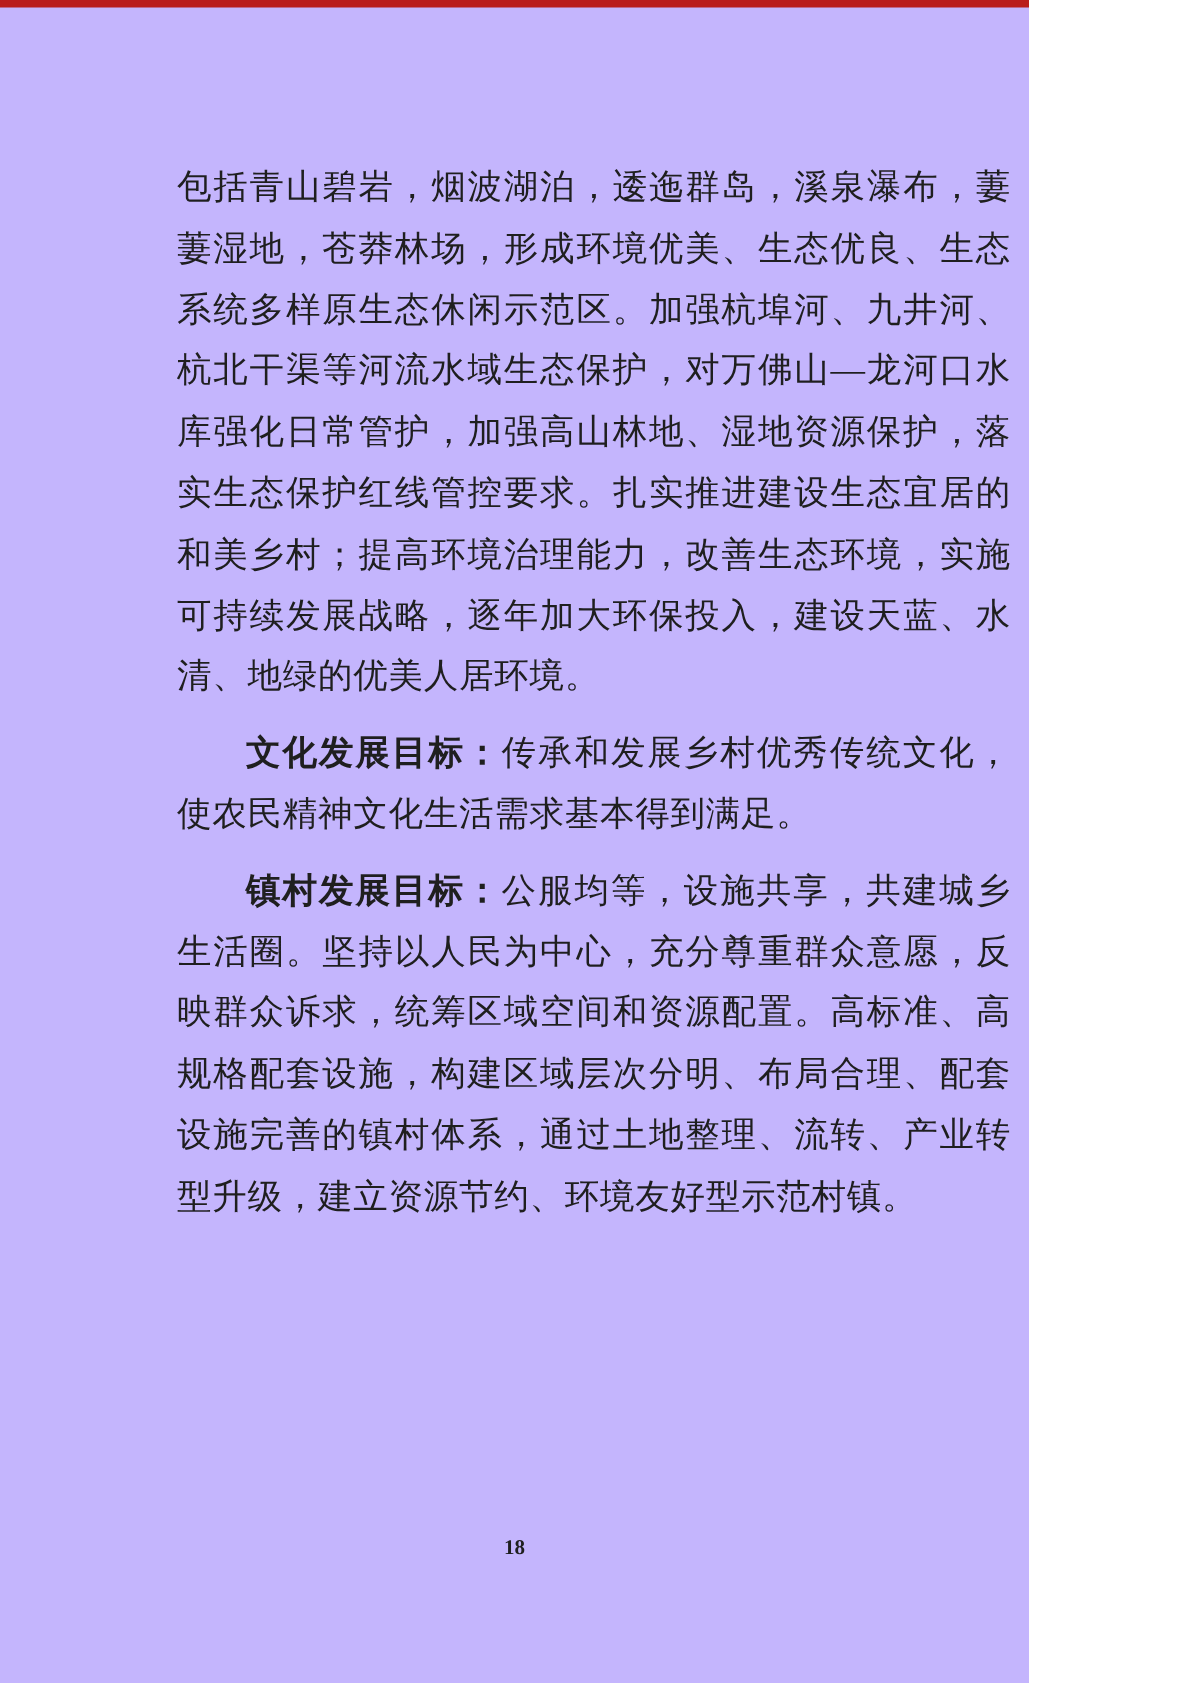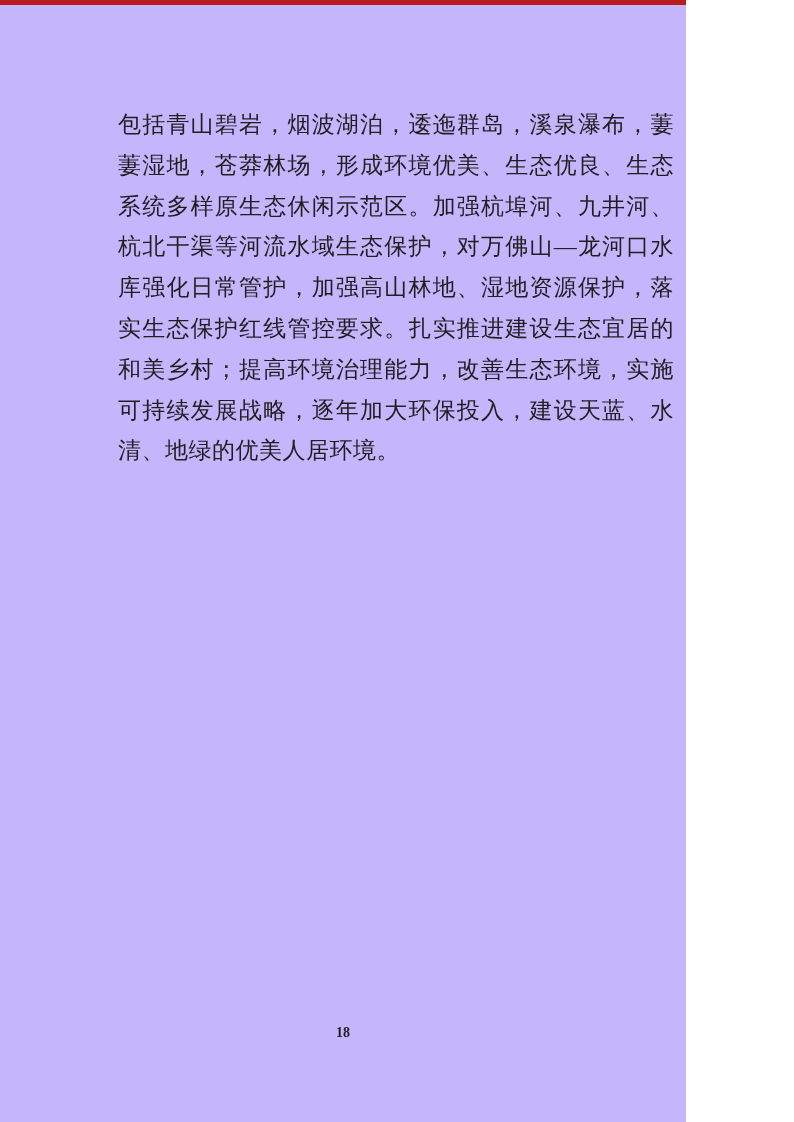--- a/index.html
+++ b/index.html
@@ -55,18 +55,20 @@
 </style>
 </head>
 <body>
 
 <div class="page">
   <div class="content">
 
     <p class="para"><b class="label"></b><span>包括青山碧岩，烟波湖泊，逶迤群岛，溪泉瀑布，萋萋湿地，苍莽林场，形成环境优美、生态优良、生态系统多样原生态休闲示范区。加强杭埠河、九井河、杭北干渠等河流水域生态保护，对万佛山—龙河口水库强化日常管护，加强高山林地、湿地资源保护，落实生态保护红线管控要求。扎实推进建设生态宜居的和美乡村；提高环境治理能力，改善生态环境，实施可持续发展战略，逐年加大环保投入，建设天蓝、水清、地绿的优美人居环境。</span></p>
 
 
+    <p class="para indent"><b class="label">文化发展目标：</b><span>传承和发展乡村优秀传统文化，使农民精神文化生活需求基本得到满足。</span></p>
 
+    <p class="para indent"><b class="label">镇村发展目标：</b><span>公服均等，设施共享，共建城乡生活圈。坚持以人民为中心，充分尊重群众意愿，反映群众诉求，统筹区域空间和资源配置。高标准、高规格配套设施，构建区域层次分明、布局合理、配套设施完善的镇村体系，通过土地整理、流转、产业转型升级，建立资源节约、环境友好型示范村镇。</span></p>
 
   </div>
 
   <div class="page-number">18</div>
 </div>
 
 </body></html>

